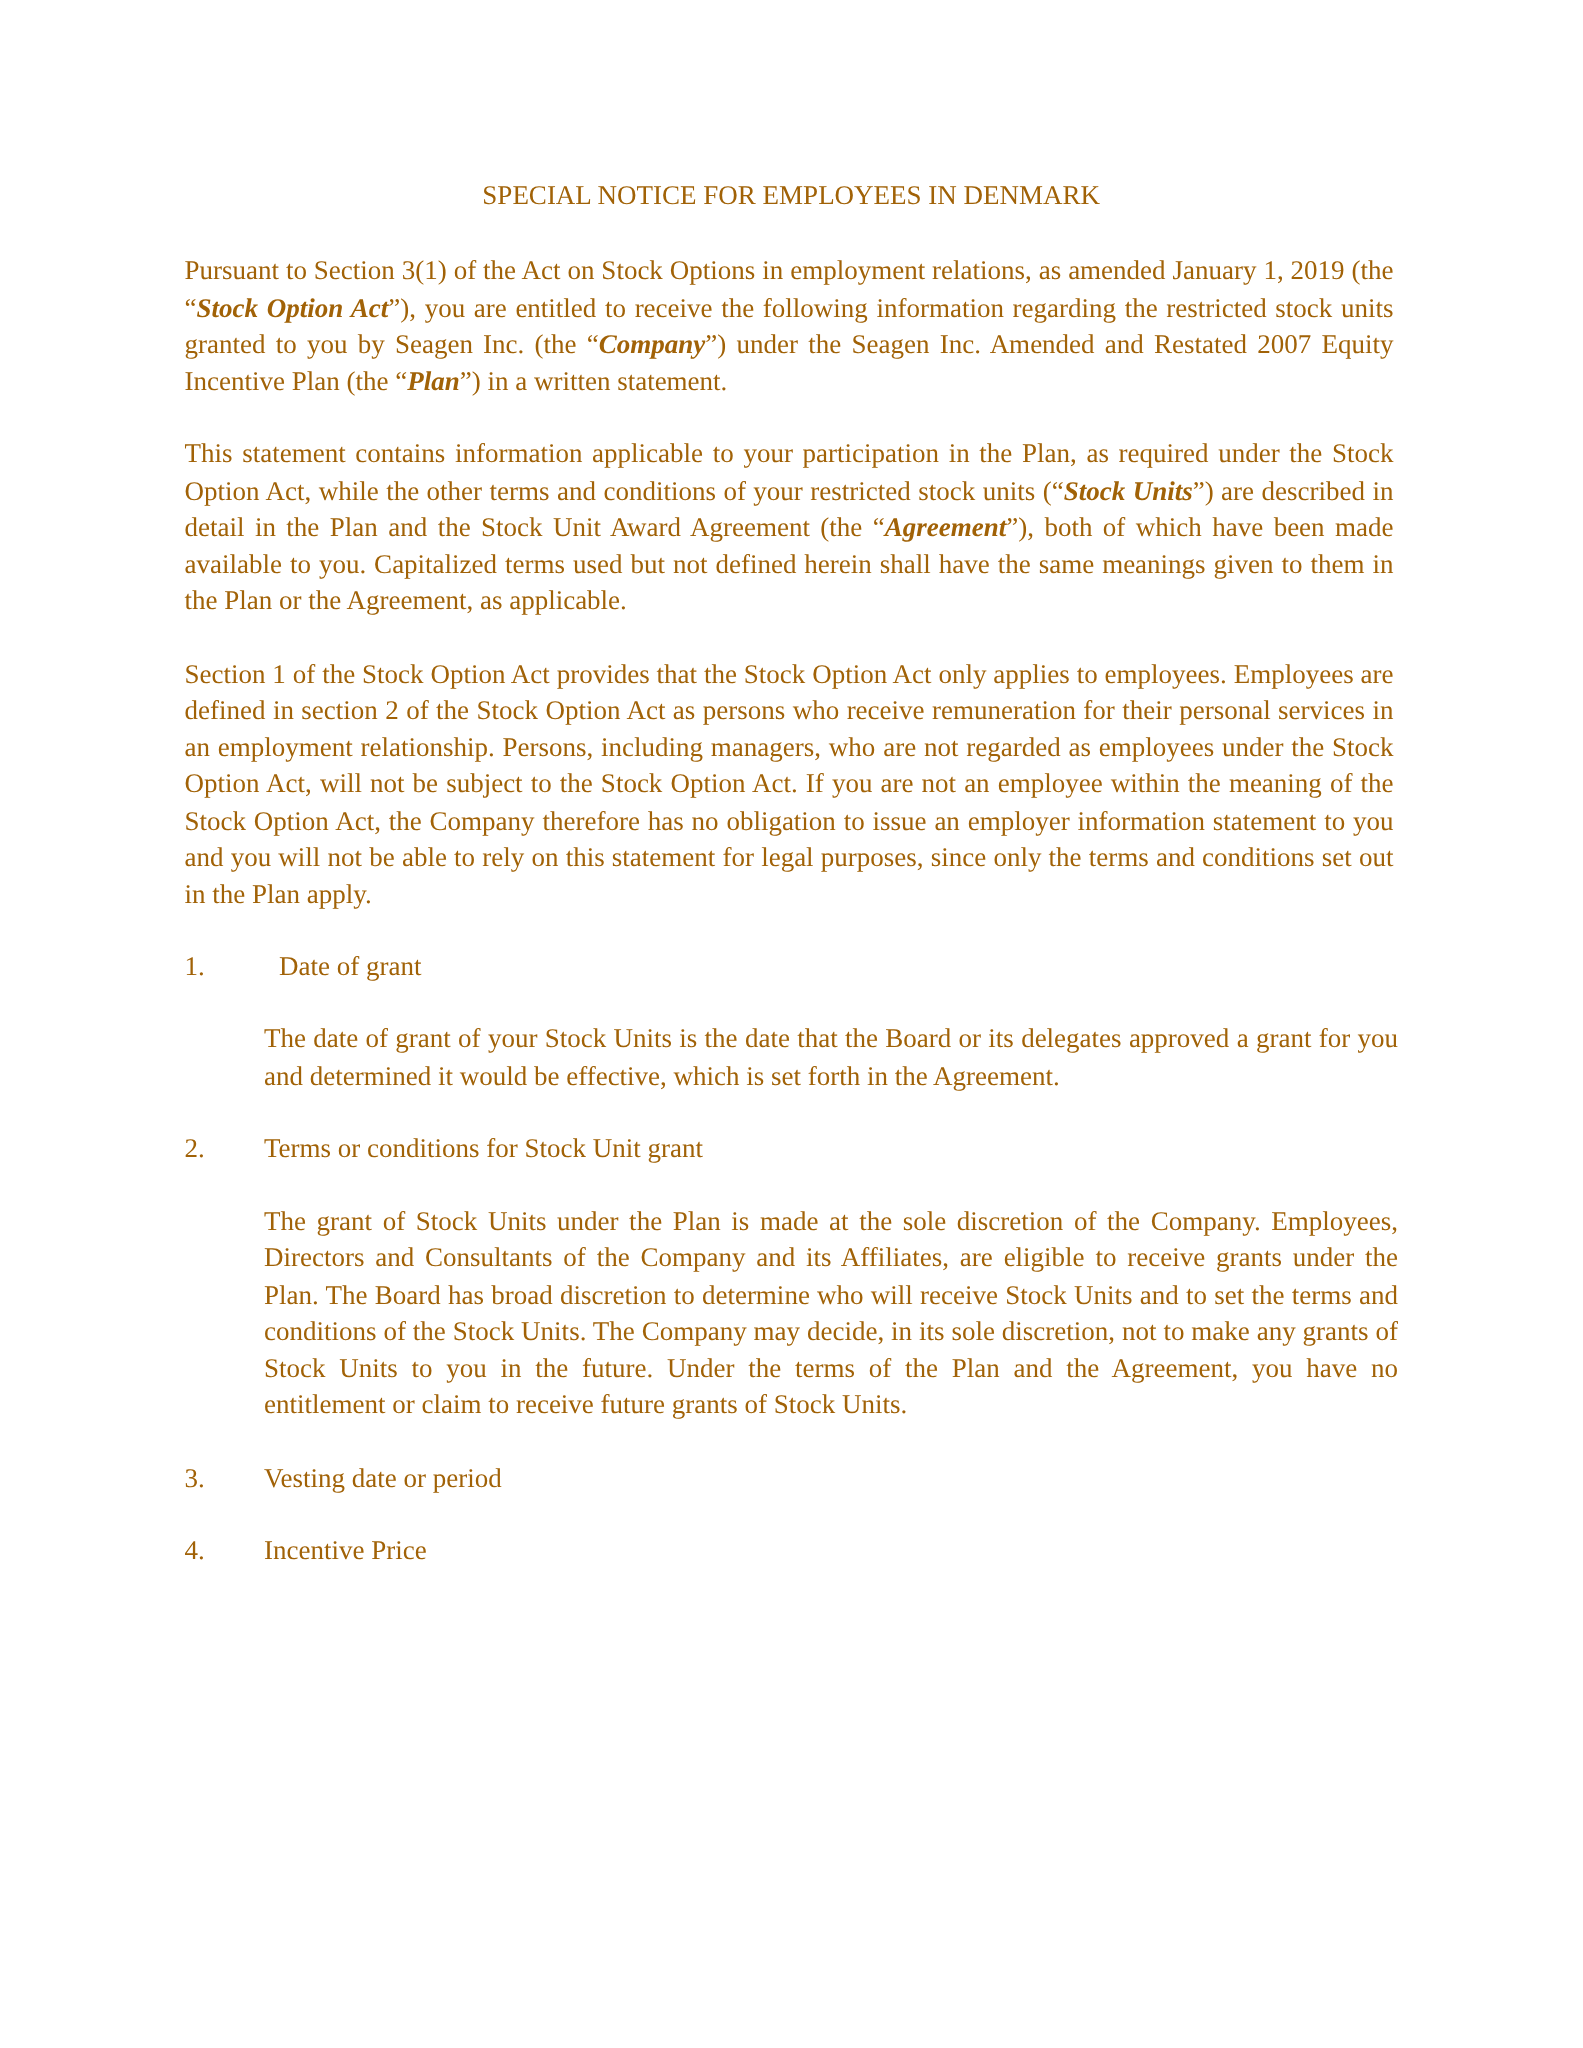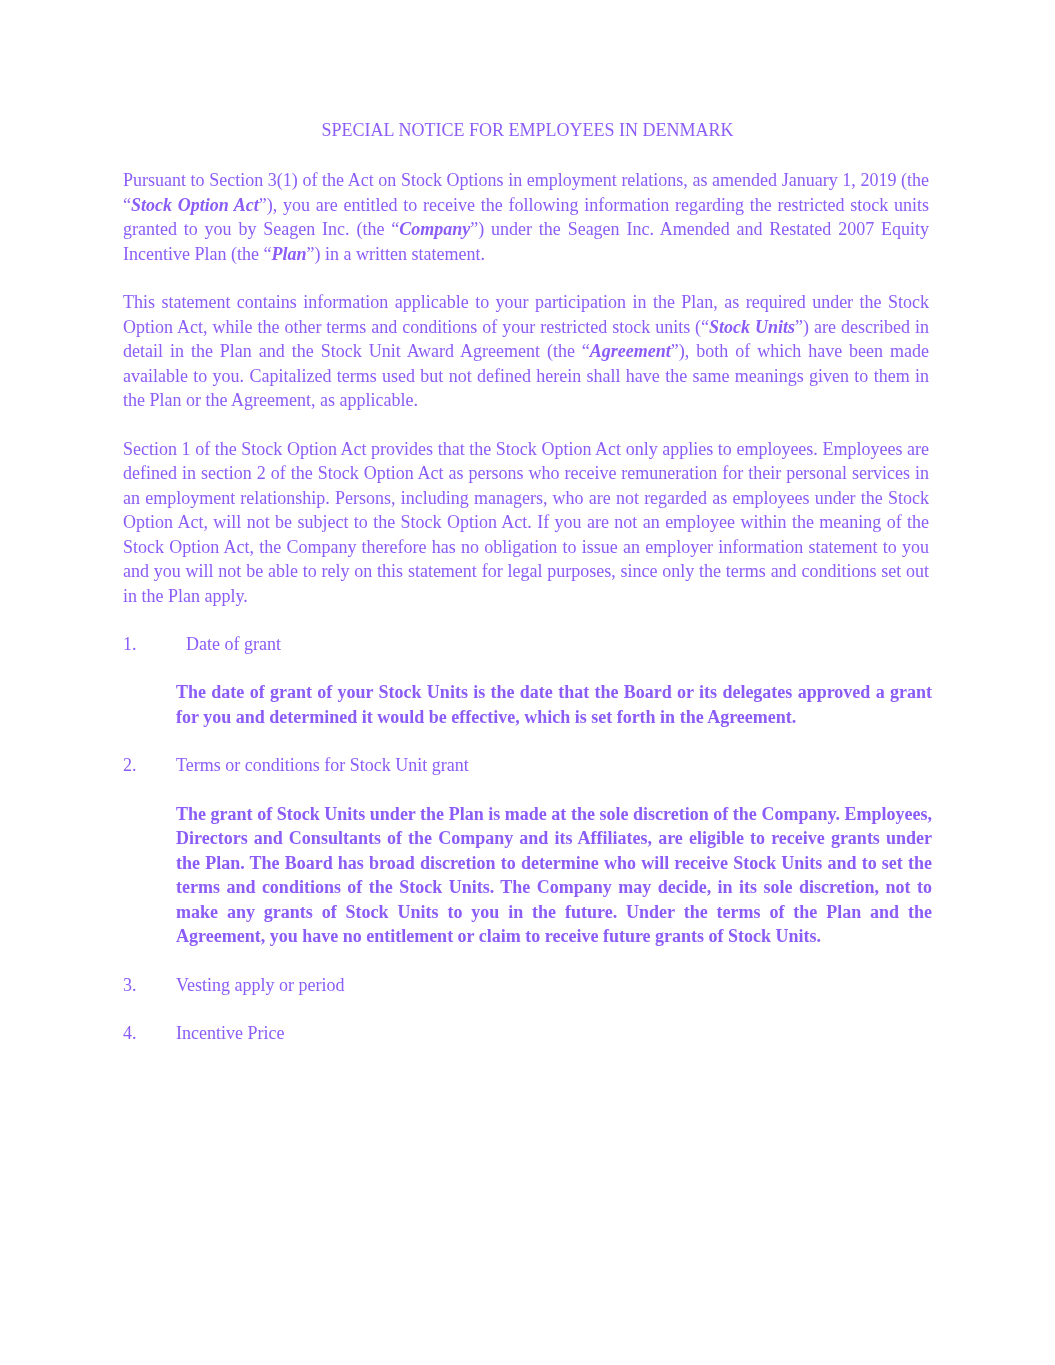--- a/index.html
+++ b/index.html
@@ -8,21 +8,21 @@
     background: #ffffff;
   }
   .page {
     position: relative;
     width: 1055px;
     height: 1126px;
     background: #ffffff;
     font-family: "Liberation Serif", "DejaVu Serif", serif;
     font-size: 18px;
     line-height: 1.36;
-    color: #8b5cf6;
+    color: #a16207;
     overflow: hidden;
     box-sizing: border-box;
   }
   .content {
     position: absolute;
     top: 118px;
     left: 123px;
     right: 123px;
   }
   .doc-title {
@@ -47,21 +47,20 @@
   .section-heading {
     flex: 1;
   }
   
   .section-heading-row.wide-tab .section-number {
     flex-basis: 63px;
   }
   .section-body {
     margin: 0 0 24px 53px;
     text-align: justify;
-    font-weight: bold;
   }
   .bi {
     font-weight: bold;
     font-style: italic;
   }
   .page-number {
     position: absolute;
     top: 1250px;
     left: 0;
     width: 100%;
@@ -89,21 +88,21 @@
     <p class="section-body">The date of grant of your Stock Units is the date that the Board or its delegates approved a grant for you and determined it would be effective, which is set forth in the Agreement.</p>
 
     <div class="section-heading-row">
       <span class="section-number">2.</span>
       <span class="section-heading">Terms or conditions for Stock Unit grant</span>
     </div>
     <p class="section-body">The grant of Stock Units under the Plan is made at the sole discretion of the Company.  Employees, Directors and Consultants of the Company and its Affiliates, are eligible to receive grants under the Plan.  The Board has broad discretion to determine who will receive Stock Units and to set the terms and conditions of the Stock Units.  The Company may decide, in its sole discretion, not to make any grants of Stock Units to you in the future.  Under the terms of the Plan and the Agreement, you have no entitlement or claim to receive future grants of Stock Units.</p>
 
     <div class="section-heading-row">
       <span class="section-number">3.</span>
-      <span class="section-heading">Vesting apply or period</span>
+      <span class="section-heading">Vesting date or period</span>
     </div>
 
     <div class="section-heading-row">
       <span class="section-number">4.</span>
       <span class="section-heading">Incentive Price</span>
     </div>
 
   </div>
 
   <div class="page-number">30.</div>

